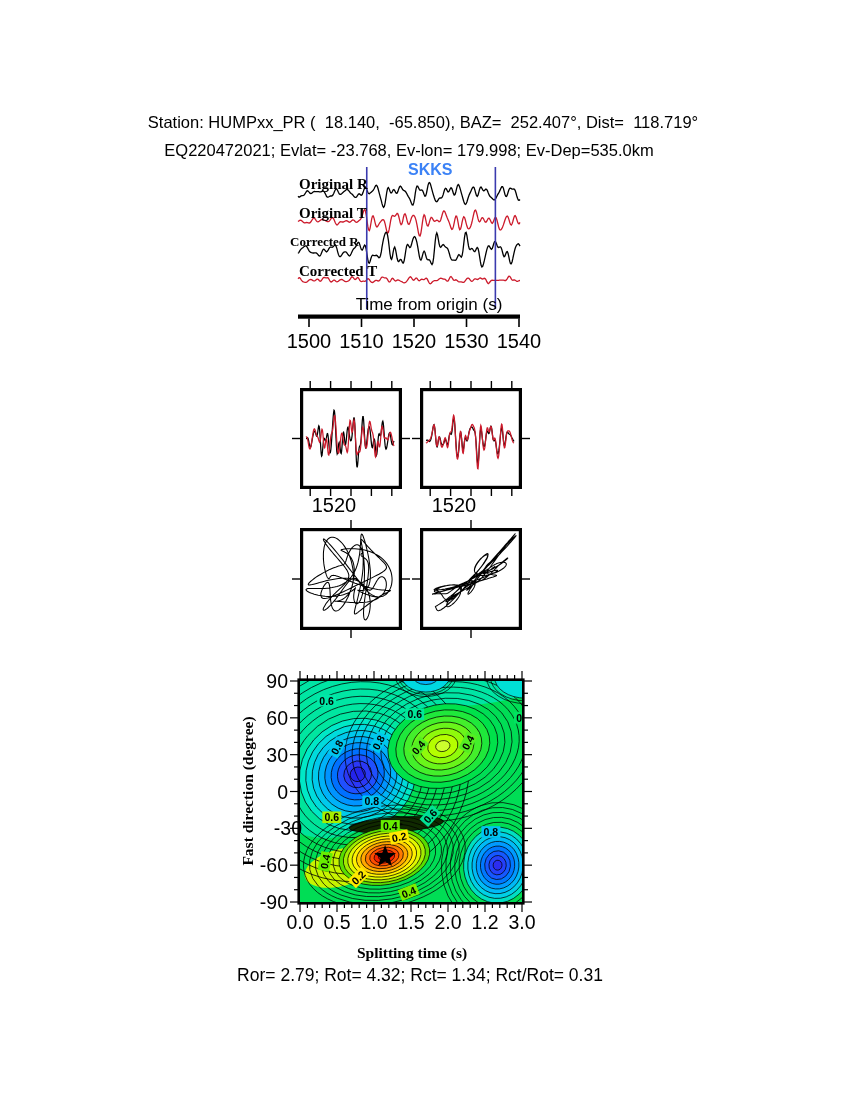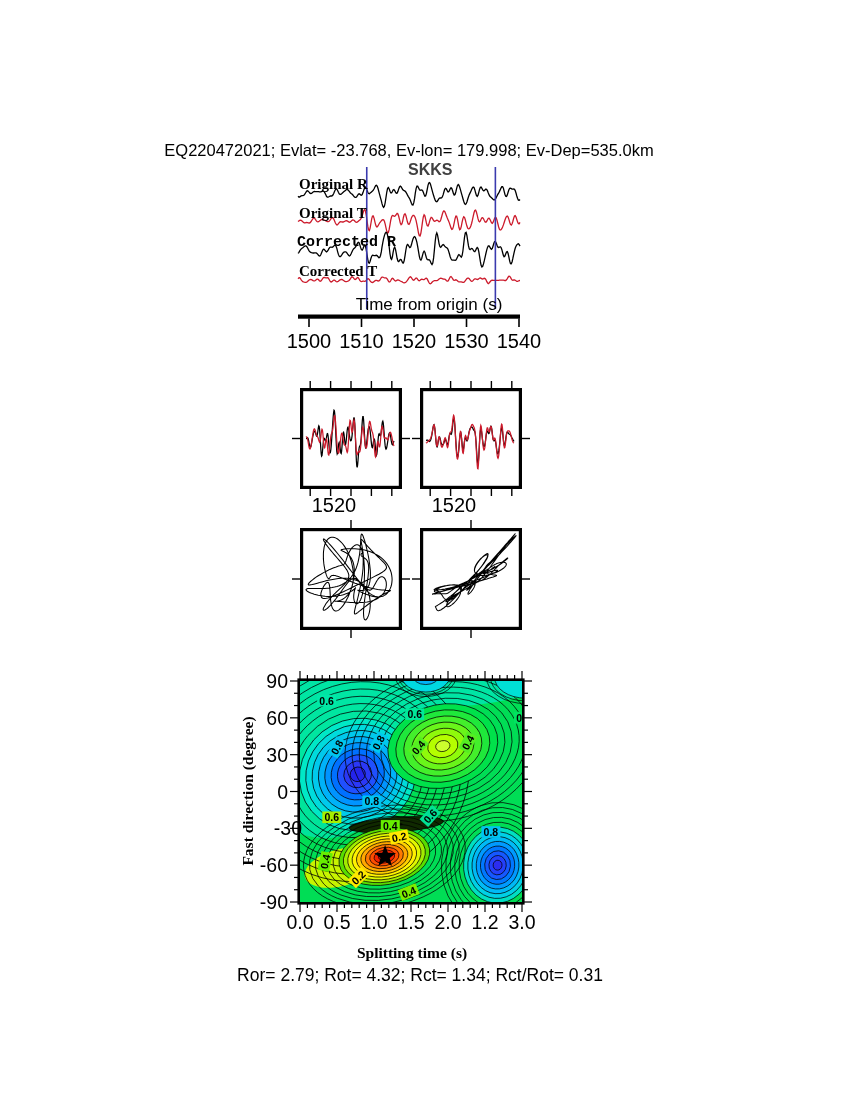--- a/index.html
+++ b/index.html
@@ -3,21 +3,21 @@
 <meta charset="utf-8">
 <style>
   html,body{margin:0;padding:0;background:#fff;}
   .page{position:relative;width:850px;height:1100px;background:#ffffff;overflow:hidden;
         font-family:"Liberation Sans",sans-serif;color:#000;}
   .abs{position:absolute;}
   .sans{font-family:"Liberation Sans",sans-serif;}
   .serb{font-family:"Liberation Serif",serif;font-weight:bold;}
   .ctr{transform:translateX(-50%);}
   .pre{white-space:pre;}
-  .phase{color:#404040;font-weight:bold;}
+  .phase{color:#3b82f6;font-weight:bold;}
   svg{display:block;}
 </style>
 </head>
 <body>
 
 <div class="page">
   <svg id="gfx" class="abs" width="850" height="1100" style="left:0;top:0">
       <path d="M298.0,196.3L298.8,197.0L299.6,197.0L300.4,196.4L301.2,195.9L302.0,195.7L302.8,195.7L303.6,195.5L304.3,194.9L305.1,193.7L305.9,192.3L306.7,191.1L307.5,190.8L308.3,191.2L309.1,192.2L309.9,193.1L310.7,193.5L311.5,193.3L312.3,192.7L313.1,192.0L313.9,191.6L314.6,191.5L315.4,191.6L316.2,191.7L317.0,191.6L317.8,191.6L318.6,191.6L319.4,191.8L320.2,191.9L321.0,191.8L321.8,191.4L322.6,191.1L323.4,191.1L324.2,191.7L325.0,193.1L325.8,194.8L326.5,196.3L327.3,197.1L328.1,197.2L328.9,196.8L329.7,196.3L330.5,196.0L331.3,196.0L332.1,195.8L332.9,195.0L333.7,193.5L334.5,191.5L335.3,189.8L336.1,188.9L336.9,189.2L337.6,190.5L338.4,192.3L339.2,193.7L340.0,194.3L340.8,194.3L341.6,193.7L342.4,193.0L343.2,192.3L344.0,191.6L344.8,190.9L345.6,190.2L346.4,189.6L347.2,189.5L347.9,189.8L348.7,190.7L349.5,191.7L350.3,192.7L351.1,193.4L351.9,194.0L352.7,194.8L353.5,195.8L354.3,196.8L355.1,197.4L355.9,197.4L356.7,196.7L357.5,195.5L358.3,194.3L359.1,193.8L359.8,194.1L360.6,194.9L361.4,195.3L362.2,194.6L363.0,192.6L363.8,190.1L364.6,188.0L365.4,187.3L366.2,188.2L367.0,190.2L367.8,192.3L368.6,193.5L369.4,193.7L370.1,193.1L370.9,192.4L371.7,191.7L372.5,191.1L373.3,190.2L374.1,188.8L374.9,187.0L375.7,185.6L376.5,185.3L377.3,186.4L378.1,188.8L378.9,191.8L379.7,194.9L380.5,197.8L381.3,200.7L382.0,203.7L382.8,206.2L383.6,207.4L384.4,206.3L385.2,202.6L386.0,197.3L386.8,192.0L387.6,188.4L388.4,187.5L389.2,188.9L390.0,191.2L390.8,192.8L391.6,192.8L392.4,191.5L393.1,190.0L393.9,189.6L394.7,190.5L395.5,192.1L396.3,193.3L397.1,193.1L397.9,191.4L398.7,188.9L399.5,186.9L400.3,186.2L401.1,186.8L401.9,188.2L402.7,189.5L403.4,190.3L404.2,190.7L405.0,191.1L405.8,192.0L406.6,193.3L407.4,194.9L408.2,196.3L409.0,197.6L409.8,199.0L410.6,201.0L411.4,203.2L412.2,204.9L413.0,205.0L413.8,202.7L414.6,198.4L415.3,193.1L416.1,188.6L416.9,186.2L417.7,186.2L418.5,187.7L419.3,189.4L420.1,190.2L420.9,190.1L421.7,189.9L422.5,190.4L423.3,192.2L424.1,194.5L424.9,196.2L425.6,196.0L426.4,193.5L427.2,189.5L428.0,185.4L428.8,182.9L429.6,182.5L430.4,184.1L431.2,186.8L432.0,189.9L432.8,192.8L433.6,195.5L434.4,198.0L435.2,200.1L436.0,201.5L436.8,201.8L437.5,201.0L438.3,199.6L439.1,198.4L439.9,197.9L440.7,198.0L441.5,197.9L442.3,197.0L443.1,194.9L443.9,192.0L444.7,189.4L445.5,188.3L446.3,188.8L447.1,190.4L447.9,191.8L448.6,191.9L449.4,190.6L450.2,188.8L451.0,187.8L451.8,188.5L452.6,190.7L453.4,193.4L454.2,195.0L455.0,194.5L455.8,192.0L456.6,188.6L457.4,185.7L458.2,184.5L458.9,185.2L459.7,187.2L460.5,189.9L461.3,192.8L462.1,195.6L462.9,198.5L463.7,201.2L464.5,203.4L465.3,204.4L466.1,203.9L466.9,202.0L467.7,199.3L468.5,196.7L469.3,194.6L470.1,192.9L470.8,191.4L471.6,189.6L472.4,187.9L473.2,187.0L474.0,187.5L474.8,189.7L475.6,192.8L476.4,195.5L477.2,196.4L478.0,195.2L478.8,192.3L479.6,189.2L480.4,187.3L481.1,187.1L481.9,188.3L482.7,189.9L483.5,190.8L484.3,190.6L485.1,189.8L485.9,189.1L486.7,189.5L487.5,190.9L488.3,193.0L489.1,194.9L489.9,196.3L490.7,197.1L491.5,197.7L492.3,198.4L493.0,199.2L493.8,199.9L494.6,199.8L495.4,199.0L496.2,197.6L497.0,196.0L497.8,194.4L498.6,193.1L499.4,191.6L500.2,189.9L501.0,188.1L501.8,186.7L502.6,186.7L503.4,188.2L504.1,191.1L504.9,194.2L505.7,196.3L506.5,196.5L507.3,194.9L508.1,192.3L508.9,189.8L509.7,188.4L510.5,188.2L511.3,188.6L512.1,189.1L512.9,189.1L513.7,189.0L514.5,189.3L515.2,190.6L516.0,193.0L516.8,196.0L517.6,198.5L518.4,200.1L519.2,200.3L520.0,199.5" fill="none" stroke="#000000" stroke-width="1.3"></path>
       <path d="M298.0,221.6L298.8,221.0L299.6,220.4L300.4,220.2L301.2,220.4L302.0,221.0L302.8,221.8L303.6,222.4L304.3,222.8L305.1,222.8L305.9,222.6L306.7,222.5L307.5,222.6L308.3,222.8L309.1,223.0L309.9,222.8L310.7,222.1L311.5,220.8L312.3,219.5L313.1,218.4L313.9,218.0L314.6,218.3L315.4,219.3L316.2,220.6L317.0,221.5L317.8,221.9L318.6,221.7L319.4,221.1L320.2,220.4L321.0,219.8L321.8,219.5L322.6,219.5L323.4,219.7L324.2,220.0L325.0,220.4L325.8,220.8L326.5,221.2L327.3,221.6L328.1,221.7L328.9,221.5L329.7,220.7L330.5,219.5L331.3,218.3L332.1,217.6L332.9,217.8L333.7,218.9L334.5,220.7L335.3,222.7L336.1,224.2L336.9,224.9L337.6,224.6L338.4,223.7L339.2,222.7L340.0,221.9L340.8,221.7L341.6,221.8L342.4,222.0L343.2,222.0L344.0,221.7L344.8,221.2L345.6,220.8L346.4,220.6L347.2,220.8L347.9,221.4L348.7,221.9L349.5,222.2L350.3,221.9L351.1,221.2L351.9,220.4L352.7,219.9L353.5,220.0L354.3,220.6L355.1,221.5L355.9,222.1L356.7,222.3L357.5,221.9L358.3,221.2L359.1,220.5L359.8,219.9L360.6,219.1L361.4,217.8L362.2,215.7L363.0,213.0L363.8,210.6L364.6,209.6L365.4,211.0L366.2,214.9L367.0,220.5L367.8,226.2L368.6,229.9L369.4,230.6L370.1,228.1L370.9,223.5L371.7,218.9L372.5,216.1L373.3,216.0L374.1,218.4L374.9,221.9L375.7,225.1L376.5,226.8L377.3,226.8L378.1,225.7L378.9,224.2L379.7,222.8L380.5,221.8L381.3,220.9L382.0,220.1L382.8,219.6L383.6,219.8L384.4,221.3L385.2,224.2L386.0,227.9L386.8,231.3L387.6,233.1L388.4,232.4L389.2,229.2L390.0,224.6L390.8,220.0L391.6,216.8L392.4,215.4L393.1,215.5L393.9,216.2L394.7,216.3L395.5,215.6L396.3,214.3L397.1,213.4L397.9,214.0L398.7,216.3L399.5,219.7L400.3,223.0L401.1,224.6L401.9,223.9L402.7,221.1L403.4,217.5L404.2,214.6L405.0,213.8L405.8,215.3L406.6,218.4L407.4,221.8L408.2,224.0L409.0,224.4L409.8,223.0L410.6,220.6L411.4,218.1L412.2,216.3L413.0,215.5L413.8,215.5L414.6,216.3L415.3,217.9L416.1,220.6L416.9,224.3L417.7,228.7L418.5,233.0L419.3,235.8L420.1,236.0L420.9,233.1L421.7,227.9L422.5,221.9L423.3,217.0L424.1,214.9L424.9,215.9L425.6,219.1L426.4,222.9L427.2,225.6L428.0,226.0L428.8,224.3L429.6,221.4L430.4,218.7L431.2,217.4L432.0,217.7L432.8,219.1L433.6,220.5L434.4,221.3L435.2,221.2L436.0,220.6L436.8,220.2L437.5,220.3L438.3,221.0L439.1,221.7L439.9,221.5L440.7,220.0L441.5,217.3L442.3,214.3L443.1,211.9L443.9,210.9L444.7,211.5L445.5,213.3L446.3,215.5L447.1,217.6L447.9,219.4L448.6,221.1L449.4,223.1L450.2,225.5L451.0,227.9L451.8,229.4L452.6,229.1L453.4,226.7L454.2,222.8L455.0,218.8L455.8,216.2L456.6,216.2L457.4,218.8L458.2,223.2L458.9,227.3L459.7,229.7L460.5,229.2L461.3,226.3L462.1,222.2L462.9,218.6L463.7,216.8L464.5,217.4L465.3,219.8L466.1,223.1L466.9,226.1L467.7,228.1L468.5,228.9L469.3,228.7L470.1,227.7L470.8,226.0L471.6,223.5L472.4,220.2L473.2,216.4L474.0,212.8L474.8,210.5L475.6,210.1L476.4,212.0L477.2,215.2L478.0,218.7L478.8,221.2L479.6,221.9L480.4,221.0L481.1,219.2L481.9,217.9L482.7,217.7L483.5,218.8L484.3,220.5L485.1,221.9L485.9,222.2L486.7,221.3L487.5,219.7L488.3,218.4L489.1,218.2L489.9,219.3L490.7,221.1L491.5,222.8L492.3,223.4L493.0,222.4L493.8,220.4L494.6,218.3L495.4,217.2L496.2,217.9L497.0,220.2L497.8,223.5L498.6,226.7L499.4,229.1L500.2,230.1L501.0,229.8L501.8,228.7L502.6,227.0L503.4,224.9L504.1,222.7L504.9,220.3L505.7,218.0L506.5,216.4L507.3,216.0L508.1,217.1L508.9,219.4L509.7,222.2L510.5,224.4L511.3,225.1L512.1,223.8L512.9,221.2L513.7,218.2L514.5,216.0L515.2,215.6L516.0,217.0L516.8,219.5L517.6,222.1L518.4,223.6L519.2,223.7L520.0,222.4" fill="none" stroke="#cc1a2b" stroke-width="1.3"></path>
       <path d="M298.0,253.4L298.8,252.6L299.6,251.2L300.4,249.9L301.2,248.9L302.0,248.3L302.8,247.7L303.6,247.1L304.3,246.4L305.1,245.9L305.9,245.9L306.7,246.5L307.5,247.8L308.3,249.4L309.1,250.8L309.9,251.8L310.7,252.4L311.5,252.7L312.3,252.9L313.1,253.0L313.9,253.0L314.6,252.9L315.4,252.8L316.2,252.9L317.0,253.5L317.8,254.4L318.6,255.5L319.4,256.0L320.2,255.7L321.0,254.3L321.8,252.2L322.6,250.3L323.4,249.2L324.2,249.3L325.0,250.3L325.8,251.4L326.5,251.9L327.3,251.4L328.1,250.1L328.9,248.6L329.7,247.5L330.5,247.1L331.3,247.2L332.1,247.3L332.9,246.9L333.7,246.1L334.5,245.3L335.3,245.1L336.1,246.3L336.9,248.6L337.6,251.6L338.4,254.4L339.2,256.2L340.0,256.8L340.8,256.2L341.6,255.1L342.4,253.8L343.2,252.8L344.0,252.1L344.8,251.8L345.6,251.8L346.4,252.3L347.2,253.3L347.9,254.5L348.7,255.5L349.5,255.9L350.3,255.3L351.1,253.8L351.9,252.0L352.7,250.2L353.5,248.9L354.3,248.2L355.1,247.5L355.9,246.5L356.7,244.9L357.5,243.2L358.3,242.3L359.1,242.7L359.8,244.7L360.6,247.4L361.4,249.6L362.2,250.1L363.0,248.8L363.8,246.6L364.6,245.1L365.4,245.9L366.2,249.4L367.0,254.6L367.8,259.6L368.6,262.8L369.4,263.2L370.1,261.3L370.9,258.5L371.7,256.2L372.5,255.2L373.3,255.3L374.1,255.6L374.9,255.7L375.7,255.5L376.5,255.3L377.3,255.8L378.1,256.8L378.9,257.7L379.7,257.5L380.5,255.5L381.3,251.9L382.0,247.2L382.8,242.6L383.6,238.6L384.4,235.6L385.2,233.4L386.0,232.3L386.8,232.7L387.6,235.3L388.4,240.3L389.2,247.0L390.0,253.8L390.8,258.4L391.6,259.4L392.4,256.8L393.1,252.3L393.9,248.4L394.7,247.1L395.5,249.3L396.3,253.7L397.1,258.3L397.9,261.1L398.7,261.6L399.5,260.5L400.3,259.4L401.1,259.6L401.9,261.2L402.7,262.9L403.4,263.0L404.2,260.6L405.0,255.9L405.8,250.5L406.6,246.2L407.4,244.4L408.2,244.9L409.0,246.5L409.8,247.6L410.6,247.1L411.4,244.8L412.2,241.7L413.0,238.9L413.8,237.1L414.6,236.6L415.3,237.4L416.1,239.4L416.9,242.4L417.7,246.6L418.5,251.4L419.3,256.1L420.1,259.3L420.9,260.2L421.7,258.5L422.5,255.4L423.3,252.4L424.1,251.1L424.9,252.2L425.6,254.8L426.4,257.7L427.2,259.5L428.0,259.9L428.8,259.6L429.6,259.9L430.4,261.4L431.2,263.5L432.0,264.6L432.8,263.1L433.6,257.9L434.4,249.9L435.2,241.4L436.0,235.1L436.8,232.9L437.5,234.8L438.3,239.2L439.1,243.8L439.9,246.7L440.7,247.4L441.5,246.4L442.3,245.1L443.1,244.6L443.9,245.1L444.7,246.1L445.5,247.0L446.3,247.5L447.1,248.0L447.9,249.0L448.6,251.1L449.4,253.8L450.2,256.7L451.0,258.8L451.8,259.9L452.6,260.2L453.4,260.2L454.2,260.2L455.0,260.4L455.8,260.1L456.6,258.9L457.4,257.2L458.2,255.4L458.9,254.6L459.7,255.1L460.5,256.4L461.3,257.1L462.1,255.5L462.9,251.0L463.7,244.2L464.5,237.4L465.3,232.9L466.1,232.3L466.9,235.5L467.7,240.8L468.5,245.9L469.3,249.0L470.1,249.7L470.8,249.1L471.6,248.4L472.4,248.7L473.2,250.0L474.0,251.3L474.8,251.6L475.6,250.5L476.4,248.7L477.2,247.6L478.0,248.4L478.8,251.7L479.6,256.6L480.4,261.7L481.1,265.4L481.9,266.9L482.7,266.3L483.5,263.9L484.3,260.7L485.1,257.1L485.9,253.5L486.7,250.1L487.5,247.4L488.3,245.9L489.1,245.9L489.9,247.1L490.7,248.6L491.5,249.3L492.3,248.5L493.0,246.2L493.8,243.5L494.6,241.6L495.4,241.4L496.2,242.9L497.0,245.2L497.8,247.0L498.6,247.6L499.4,247.2L500.2,246.7L501.0,247.3L501.8,249.4L502.6,252.5L503.4,255.4L504.1,256.7L504.9,256.0L505.7,253.9L506.5,251.9L507.3,251.6L508.1,253.5L508.9,257.2L509.7,261.1L510.5,263.6L511.3,263.8L512.1,261.7L512.9,258.2L513.7,254.3L514.5,250.9L515.2,248.3L516.0,246.3L516.8,244.9L517.6,244.0L518.4,243.8L519.2,244.6L520.0,246.1" fill="none" stroke="#000000" stroke-width="1.3"></path>
@@ -341,35 +341,36 @@
       <line x1="294" y1="877.4444444444445" x2="298" y2="877.4444444444445" stroke="#000" stroke-width="1.2"></line>
       <line x1="524" y1="877.4444444444445" x2="528" y2="877.4444444444445" stroke="#000" stroke-width="1.2"></line>
       <line x1="294" y1="889.7222222222222" x2="298" y2="889.7222222222222" stroke="#000" stroke-width="1.2"></line>
       <line x1="524" y1="889.7222222222222" x2="528" y2="889.7222222222222" stroke="#000" stroke-width="1.2"></line>
       <line x1="290" y1="902" x2="298" y2="902" stroke="#000" stroke-width="1.2"></line>
       <line x1="524" y1="902" x2="532" y2="902" stroke="#000" stroke-width="1.2"></line>
     </svg>
 
   <div id="labels" class="abs" style="left:0;top:0;width:850px;height:1100px">
 
+    <div class="abs sans ctr pre" style="left:423px;top:113px;font-size:16.5px">Station: HUMPxx_PR (  18.140,  -65.850), BAZ=  252.407°, Dist=  118.719°</div>
     <div class="abs sans ctr pre" style="left:409px;top:141px;font-size:16.5px">EQ220472021; Evlat= -23.768, Ev-lon= 179.998; Ev-Dep=535.0km</div>
 
     <div class="abs sans phase" style="left:408px;top:161px;font-size:16px">SKKS</div>
 
     <div class="abs sans ctr" style="left:429px;top:295px;font-size:17px">Time from origin (s)</div>
 
 
     <div class="abs serb" style="left:148px;top:782px;width:200px;text-align:center;font-size:15.5px;transform:rotate(-90deg)">Fast direction (degree)</div>
 
     <div class="abs serb ctr" style="left:412px;top:944px;font-size:15.5px">Splitting time (s)</div>
 
     <div class="abs sans ctr" style="left:420px;top:965px;font-size:17.5px">Ror= 2.79; Rot= 4.32; Rct= 1.34; Rct/Rot= 0.31</div>
   <div class="abs serb" style="left: 299px; top: 176px; font-size: 15px;">Original R</div>
       <div class="abs serb" style="left: 299px; top: 205px; font-size: 15px;">Original T</div>
-      <div class="abs serb" style="left: 297px; top: 234px; font-size: 15px; font-family: Liberation Mono, monospace;">Corrected R</div>
+      <div class="abs serb" style="left: 290px; top: 234px; font-size: 13px;">Corrected R</div>
       <div class="abs serb" style="left: 299px; top: 263px; font-size: 15px;">Corrected T</div>
       <div class="abs sans" style="left: 309px; top: 330px; font-size: 20px; transform: translateX(-50%);">1500</div>
       <div class="abs sans" style="left: 361.5px; top: 330px; font-size: 20px; transform: translateX(-50%);">1510</div>
       <div class="abs sans" style="left: 414px; top: 330px; font-size: 20px; transform: translateX(-50%);">1520</div>
       <div class="abs sans" style="left: 466.5px; top: 330px; font-size: 20px; transform: translateX(-50%);">1530</div>
       <div class="abs sans" style="left: 519px; top: 330px; font-size: 20px; transform: translateX(-50%);">1540</div>
       <div class="abs sans" style="left: 334px; top: 494px; font-size: 20px; transform: translateX(-50%);">1520</div>
       <div class="abs sans" style="left: 454px; top: 494px; font-size: 20px; transform: translateX(-50%);">1520</div>
       <div class="abs sans" style="left: 300px; top: 911px; font-size: 19.5px; transform: translateX(-50%);">0.0</div>
       <div class="abs sans" style="left: 337px; top: 911px; font-size: 19.5px; transform: translateX(-50%);">0.5</div>

